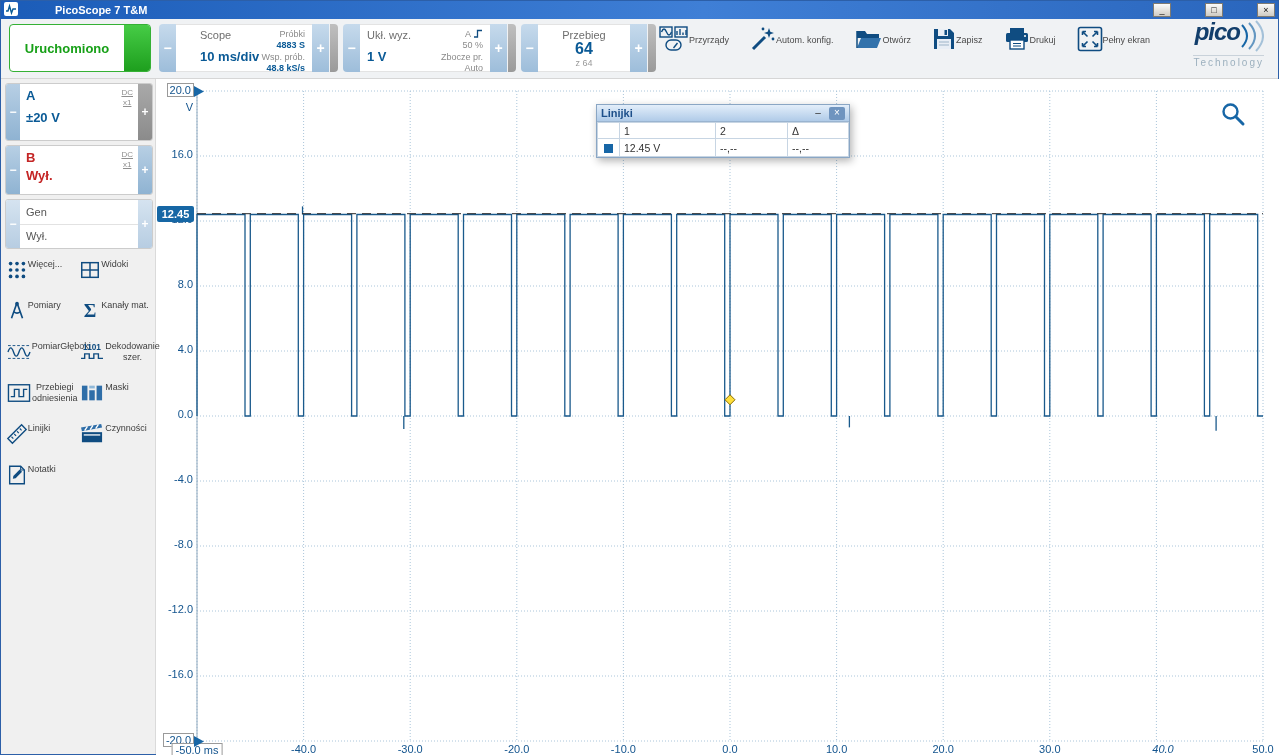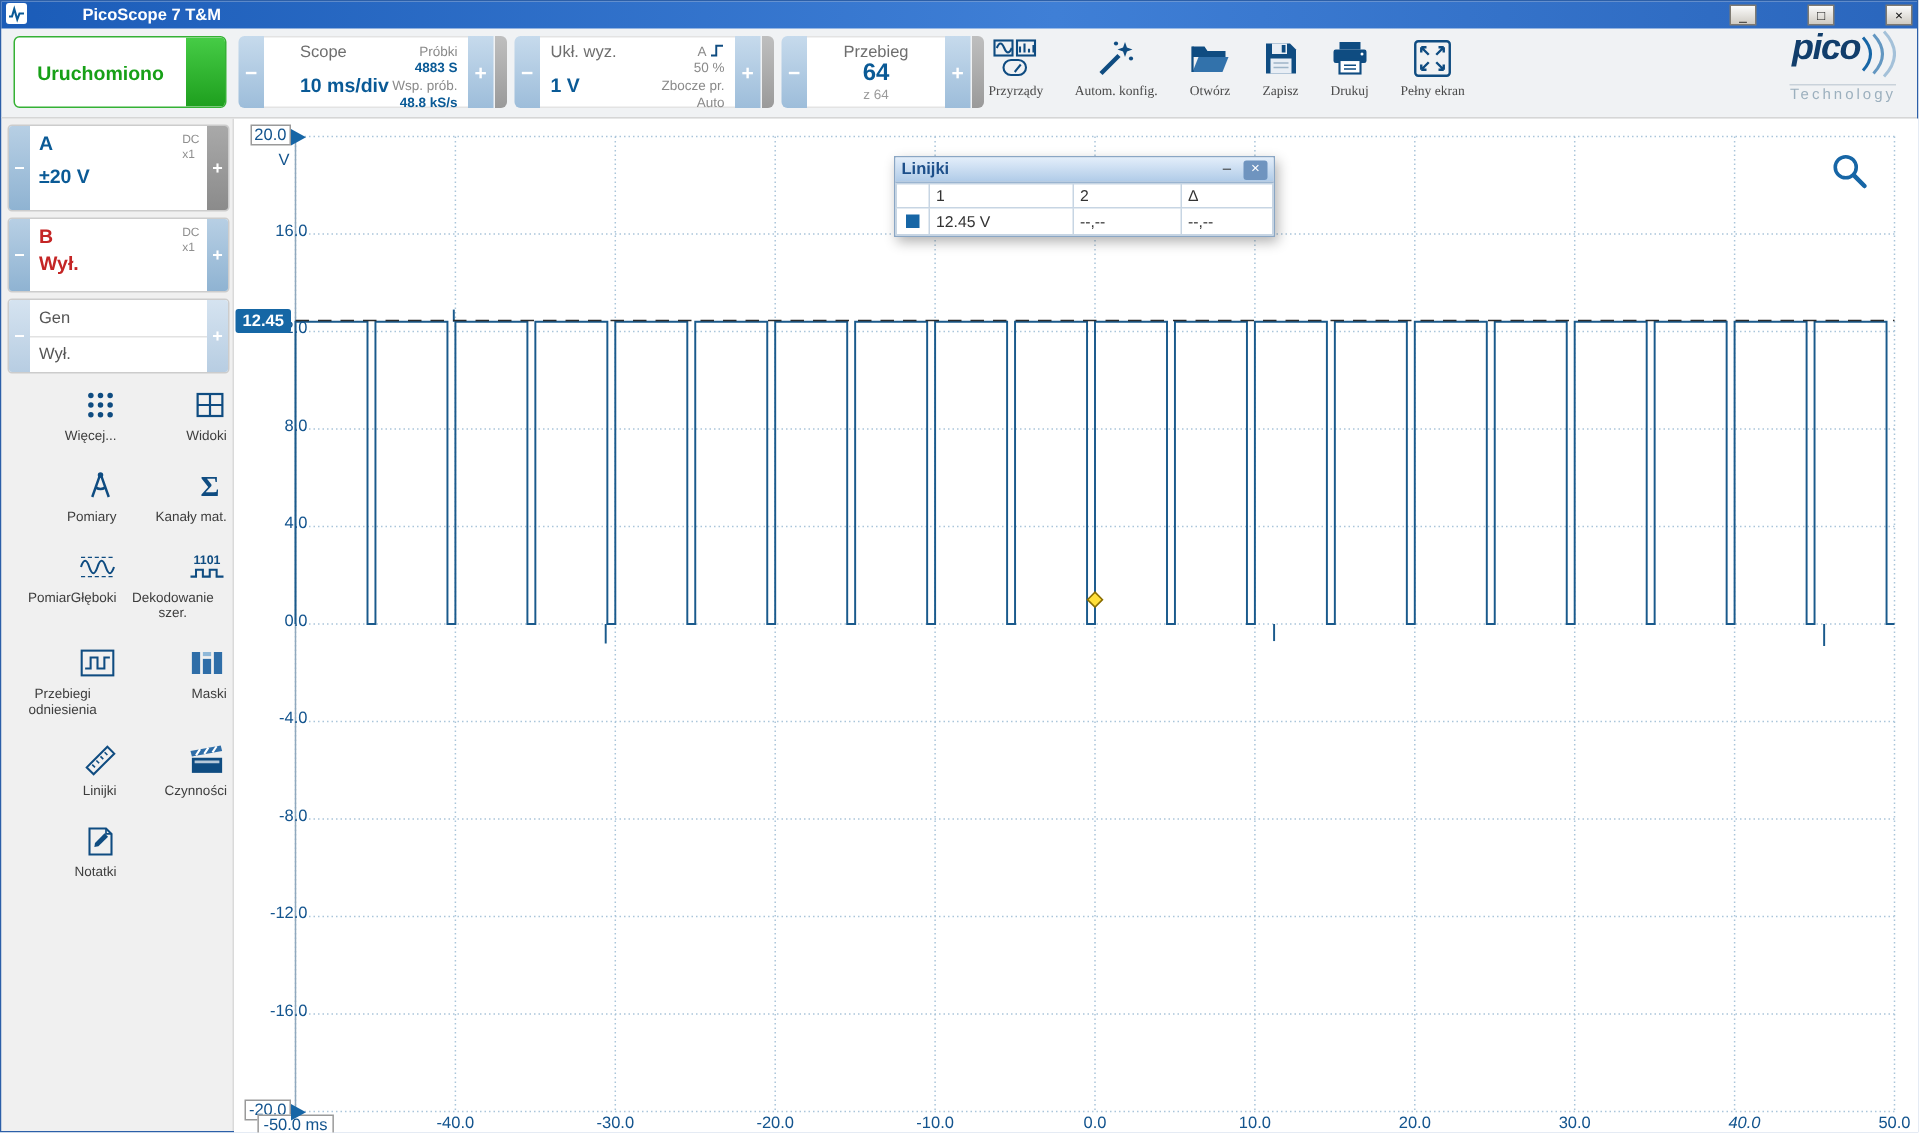--- a/index.html
+++ b/index.html
@@ -29,58 +29,58 @@
   .handle{width:8px;background:linear-gradient(#bfbfbf,#9a9a9a);border-radius:0 4px 4px 0;margin-left:1px;}
   .tb-title{font-size:11px;color:#6e6e6e;}
   .tb-value{font-size:13px;font-weight:bold;color:#0a5a96;margin-top:8px;white-space:nowrap;cursor:pointer;}
   .tb-right{text-align:right;font-size:9px;color:#8a8a8a;line-height:1.25;white-space:nowrap;}
   .tb-right .val{color:#0a5a96;font-weight:bold;}
   .wf-content{flex-direction:column;align-items:center;justify-content:flex-start;}
   .wf-title{font-size:11px;color:#6e6e6e;}
   .wf-num{font-size:16px;font-weight:bold;color:#0a5a96;line-height:1.05;}
   .wf-of{font-size:9px;color:#9a9a9a;}
   .tb-buttons{position:absolute;left:655px;top:4px;display:flex;gap:15px;align-items:flex-start;}
-  .tbbtn{display:flex;flex-direction:column;align-items:center;background:none;border:none;cursor:pointer;padding:2px 3px;font-family:Liberation Serif, serif;}
+  .tbbtn{display:flex;flex-direction:row;align-items:center;background:none;border:none;cursor:pointer;padding:2px 3px;}
   .tbbtn .ic{height:27px;display:flex;align-items:center;}
   .tbbtn .lbl{font-size:9px;color:#4a4a4a;margin-top:3px;white-space:nowrap;}
   .brand{position:absolute;right:14px;top:1px;text-align:right;}
   .brand-row{display:flex;align-items:flex-start;justify-content:flex-end;}
   .brand-name{font-style:italic;font-weight:bold;font-size:24px;color:#123e6b;letter-spacing:-1px;line-height:1;}
   .brand-tagline{font-size:10px;color:#9cb0be;letter-spacing:2px;border-top:1px solid #c9d2da;display:inline-block;padding-top:1px;margin-top:1px;}
 
   
   .sidebar{position:absolute;left:0;top:78px;width:155px;bottom:0;background:#f0f0f0;border-right:1px solid #dadada;z-index:12;}
   .ch-panel{position:absolute;left:4px;width:148px;display:flex;border-radius:3px;overflow:hidden;border:1px solid #cccccc;background:#fff;}
   .ch-btn{width:14px;border:none;color:#fff;font-size:12px;font-weight:bold;padding:0;background:linear-gradient(#b7cfe4,#8fb3d2);cursor:pointer;}
   .ch-btn.disabled{background:linear-gradient(#a9a9a9,#8b8b8b);}
   .ch-btn.pale{background:linear-gradient(#d5e3f0,#b7cde2);}
   .ch-body{flex:1;padding:4px 6px;position:relative;}
   .ch-name{font-size:13px;font-weight:bold;color:#0a5a96;}
-  .ch-meta{position:absolute;right:5px;top:4px;text-align:left;font-size:8px;color:#8f8f8f;line-height:1.3;}
+  .ch-meta{position:absolute;right:5px;top:4px;text-align:center;font-size:8px;color:#8f8f8f;line-height:1.3;text-decoration:underline;}
   .ch-range{font-size:13px;font-weight:bold;color:#0a5a96;margin-top:7px;}
   .off{color:#c42525 !important;}
   .gen-body{flex:1;display:flex;flex-direction:column;}
   .gen-row{flex:1;display:flex;align-items:center;padding-left:6px;font-size:11px;color:#555;}
   .gen-row:first-child{border-bottom:1px solid #e2e2e2;}
   .tools{position:absolute;left:0;top:178px;width:155px;display:grid;grid-template-columns:1fr 1fr;row-gap:15px;justify-items:center;padding:0 4px;}
-  .tool{width:72px;display:flex;flex-direction:column;align-items:flex-end;background:none;border:none;cursor:pointer;}
+  .tool{width:72px;display:flex;flex-direction:row;align-items:flex-start;background:none;border:none;cursor:pointer;}
   .tool .ic{height:26px;display:flex;align-items:center;}
   .tool .lbl{font-size:9px;color:#3d3d3d;margin-top:2px;text-align:center;line-height:1.2;}
 
   
   .chart{position:absolute;left:155px;top:78px;width:1124px;height:677px;background:#fff;}
   #plot-svg{position:absolute;left:0;top:0;}
   .grid{stroke:#aac5da;stroke-width:1;stroke-dasharray:1 2;}
   .axis-edge{stroke:#8fa8bd;stroke-width:1;}
   .wave{fill:none;stroke-width:1.3;}
   .ruler-line{stroke:#2a2a2a;stroke-width:1;stroke-dasharray:9 6;}
   .trig{fill:#ffdf3a;stroke:#8a6d00;stroke-width:1;cursor:pointer;}
   .xlabel{position:absolute;top:664px;transform:translateX(-50%);font-size:11px;color:#13548e;white-space:nowrap;}
   .xlabel.boxed{border:1px solid #9a9a9a;background:#fff;padding:0 3px;cursor:pointer;}
-  .ylabel{position:absolute;left:12px;width:37px;text-align:right;font-size:11px;color:#13548e;}
+  .ylabel{position:absolute;left:0;width:37px;text-align:right;font-size:11px;color:#13548e;}
   .ylabel.boxed{width:auto;left:auto;right:1086px;border:1px solid #9a9a9a;background:#fff;padding:0 2px;cursor:pointer;}
   .yunit{position:absolute;left:0;top:22px;width:37px;text-align:right;font-size:11px;color:#13548e;}
   .ruler-tag{position:absolute;left:1px;width:37px;height:16px;background:#1667a5;color:#fff;font-size:11px;font-weight:bold;text-align:center;line-height:16px;border-radius:2px;z-index:6;cursor:pointer;}
   .axis-marker{position:absolute;z-index:5;}
   .magnifier{position:absolute;left:1064px;top:22px;cursor:pointer;z-index:5;}
 
   
   .rulers-win{position:absolute;left:440px;top:25px;width:254px;background:#fff;border:1px solid #8aa6c4;box-shadow:2px 3px 8px rgba(0,0,0,.3);z-index:10;}
   .rw-title{height:17px;background:linear-gradient(#e3eefa,#b0cbe8);display:flex;align-items:center;padding:0 4px;border-bottom:1px solid #9ab4d0;cursor:move;}
   .rw-title .t{flex:1;font-size:11px;font-weight:bold;color:#1d4f8a;}

